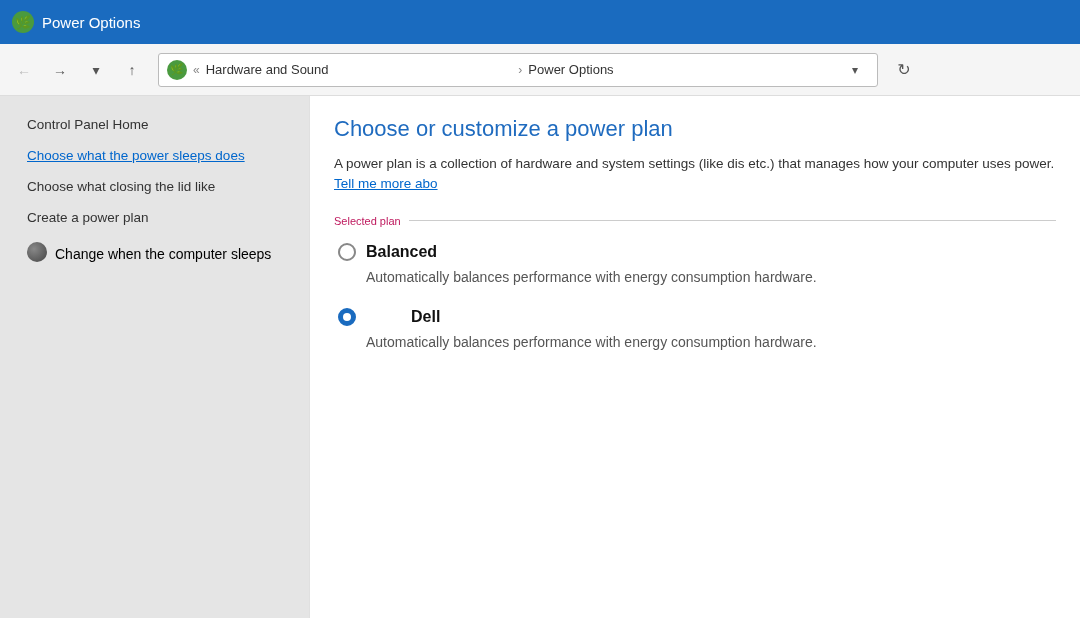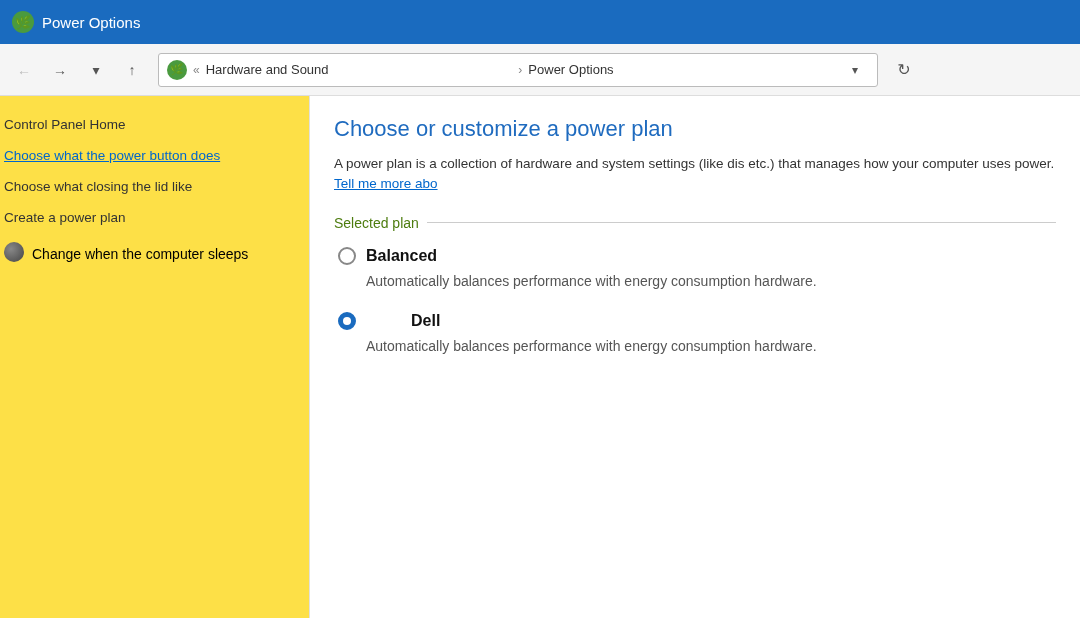--- a/index.html
+++ b/index.html
@@ -100,23 +100,23 @@
     .content-area {
       display: flex;
       height: calc(618px - 44px - 52px);
       background: white;
     }
 
     
     .sidebar {
       width: 310px;
       flex-shrink: 0;
-      padding: 20px 4px;
+      padding: 20px 27px;
       border-right: 1px solid #e0e0e0;
-      background: #fde047;
+      background: #e5e5e5;
     }
     .sidebar-item {
       margin-bottom: 12px;
       font-size: 13.5px;
       color: #333;
       line-height: 1.4;
     }
     .sidebar-item.link {
       color: #0066cc;
       text-decoration: underline;
@@ -153,22 +153,22 @@
       font-size: 13.5px;
       color: #333;
       line-height: 1.5;
       margin-bottom: 20px;
     }
     .tell-more-link {
       color: #0066cc;
       text-decoration: underline;
     }
     .selected-plan-label {
-      font-size: 14px;
-      color: #4d7c0f;
+      font-size: 11px;
+      color: #be185d;
       display: flex;
       align-items: center;
       gap: 8px;
       margin-bottom: 16px;
     }
     .selected-plan-label::after {
       content: '';
       flex: 1;
       height: 1px;
       background: #ccc;
@@ -251,21 +251,21 @@
 
   <button class="refresh-btn">
     <span>↻</span>
   </button>
 </div>
 
 <div class="content-area">
 
   <div class="sidebar">
     <div class="sidebar-item">Control Panel Home</div>
-    <div class="sidebar-item link">Choose what the power button does</div>
+    <div class="sidebar-item link">Choose what the power sleeps does</div>
     <div class="sidebar-item" style="margin-top:4px;">Choose what closing the lid like</div>
     <div class="sidebar-item">Create a power plan</div>
     <div class="sidebar-item-with-icon">
       <div class="sidebar-sleep-icon"></div>
       <span>Change when the computer sleeps</span>
     </div>
   </div>
 
   <div class="main-panel">
     <div class="main-title">Choose or customize a power plan</div>

